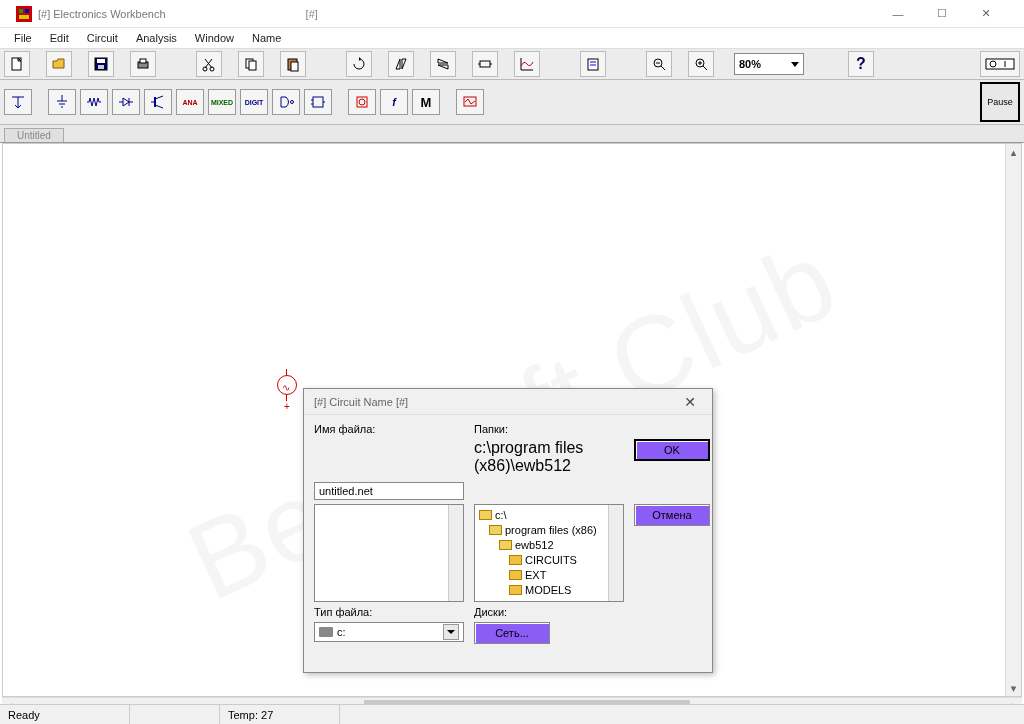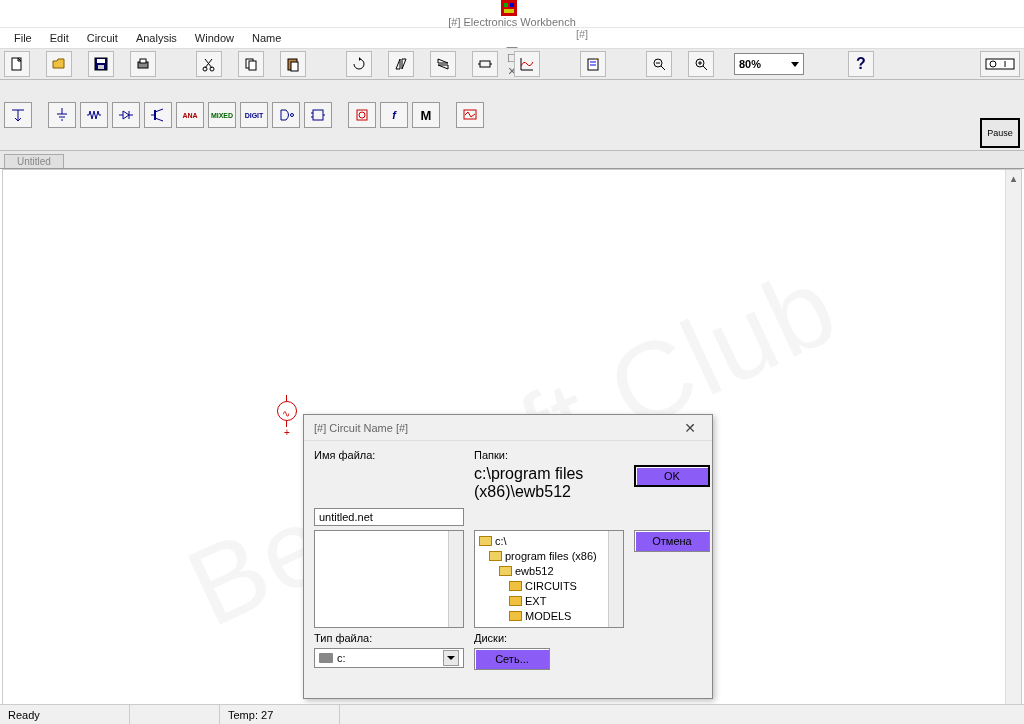--- a/index.html
+++ b/index.html
@@ -1,36 +1,36 @@
 <!DOCTYPE html>
 <html><head>
 <meta charset="utf-8">
 <style>
 * { box-sizing: border-box; margin: 0; padding: 0; font-family: "Tahoma", "Segoe UI", sans-serif; font-size: 11px; }
 body { background: #fff; width: 1024px; height: 724px; overflow: hidden; position: relative; }
 
-.titlebar { height: 28px; background: #fff; display: flex; align-items: center; padding: 0 16px; border-bottom: 1px solid #e5e5e5; flex-direction: column; }
+.titlebar { height: 28px; background: #fff; display: flex; align-items: center; padding: 0 16px; border-bottom: 1px solid #e5e5e5; }
 .titlebar .icon { width: 16px; height: 16px; margin-right: 6px; }
 .titlebar .title { color: #777; flex: 0 0 auto; }
 .titlebar .docmark { color: #888; margin-left: 140px; }
 .titlebar .spacer { flex: 1; }
 .wbtn { width: 44px; height: 28px; display: flex; align-items: center; justify-content: center; color: #666; }
 
 .menubar { height: 20px; display: flex; align-items: center; padding: 0 6px; gap: 2px; color: #222; background: #fff; }
 .menubar .mitem { padding: 2px 8px; }
 
 .toolstrip { background: #ececec; border-top: 1px solid #ddd; border-bottom: 1px solid #bbb; padding: 2px 4px; display: flex; align-items: center; gap: 16px; flex-wrap: nowrap; min-height: 30px; }
 .tbtn { width: 26px; height: 26px; border: 1px solid #bbb; background: #f5f5f5; display: flex; align-items: center; justify-content: center; position: relative; }
 .tsep { width: 8px; }
 .zoomsel { height: 22px; width: 70px; border: 1px solid #888; background: #fff; font-weight: bold; font-size: 13px; padding: 0 4px; margin: 0 4px; display: flex; align-items: center; justify-content: space-between; }
 .zoomsel .arr { border-left: 4px solid transparent; border-right: 4px solid transparent; border-top: 5px solid #000; }
 
 .toolstrip2 { background: #ececec; border-bottom: 1px solid #bbb; padding: 2px 4px; display: flex; align-items: center; gap: 4px; min-height: 30px; }
 .cbtn { width: 28px; height: 26px; border: 1px solid #999; background: #f5f5f5; display: flex; align-items: center; justify-content: center; }
-.pausebtn { margin-left: auto; width: 40px; height: 30px; border: 2px solid #000; background: #e8e8e8; font-size: 9px; display: flex; align-items: center; justify-content: center; margin-top: 36px; }
+.pausebtn { margin-left: auto; width: 40px; height: 40px; border: 2px solid #000; background: #e8e8e8; font-size: 9px; display: flex; align-items: center; justify-content: center; }
 
 .tabrow { background: #e8e8e8; height: 18px; display: flex; align-items: flex-end; padding-left: 4px; border-bottom: 1px solid #999; }
 .tab { background: #e0e0e0; border: 1px solid #aaa; border-bottom: none; padding: 1px 12px; color: #888; font-size: 10px; }
 
 .canvas { position: relative; background: #fff; height: 554px; border: 1px solid #ccc; margin: 0 2px; overflow: hidden; }
 .vscroll { position: absolute; right: 0; top: 0; bottom: 0; width: 16px; background: #f0f0f0; border-left: 1px solid #ddd; }
 .vscroll .arrUp, .vscroll .arrDn { height: 16px; display: flex; align-items: center; justify-content: center; color: #666; }
 .vscroll .arrDn { position: absolute; bottom: 0; width: 100%; }
 .hscroll { height: 16px; background: #f0f0f0; border-top: 1px solid #ddd; margin: 0 2px; display: flex; align-items: center; }
 .hscroll .arr { width: 16px; text-align: center; color: #666; }

